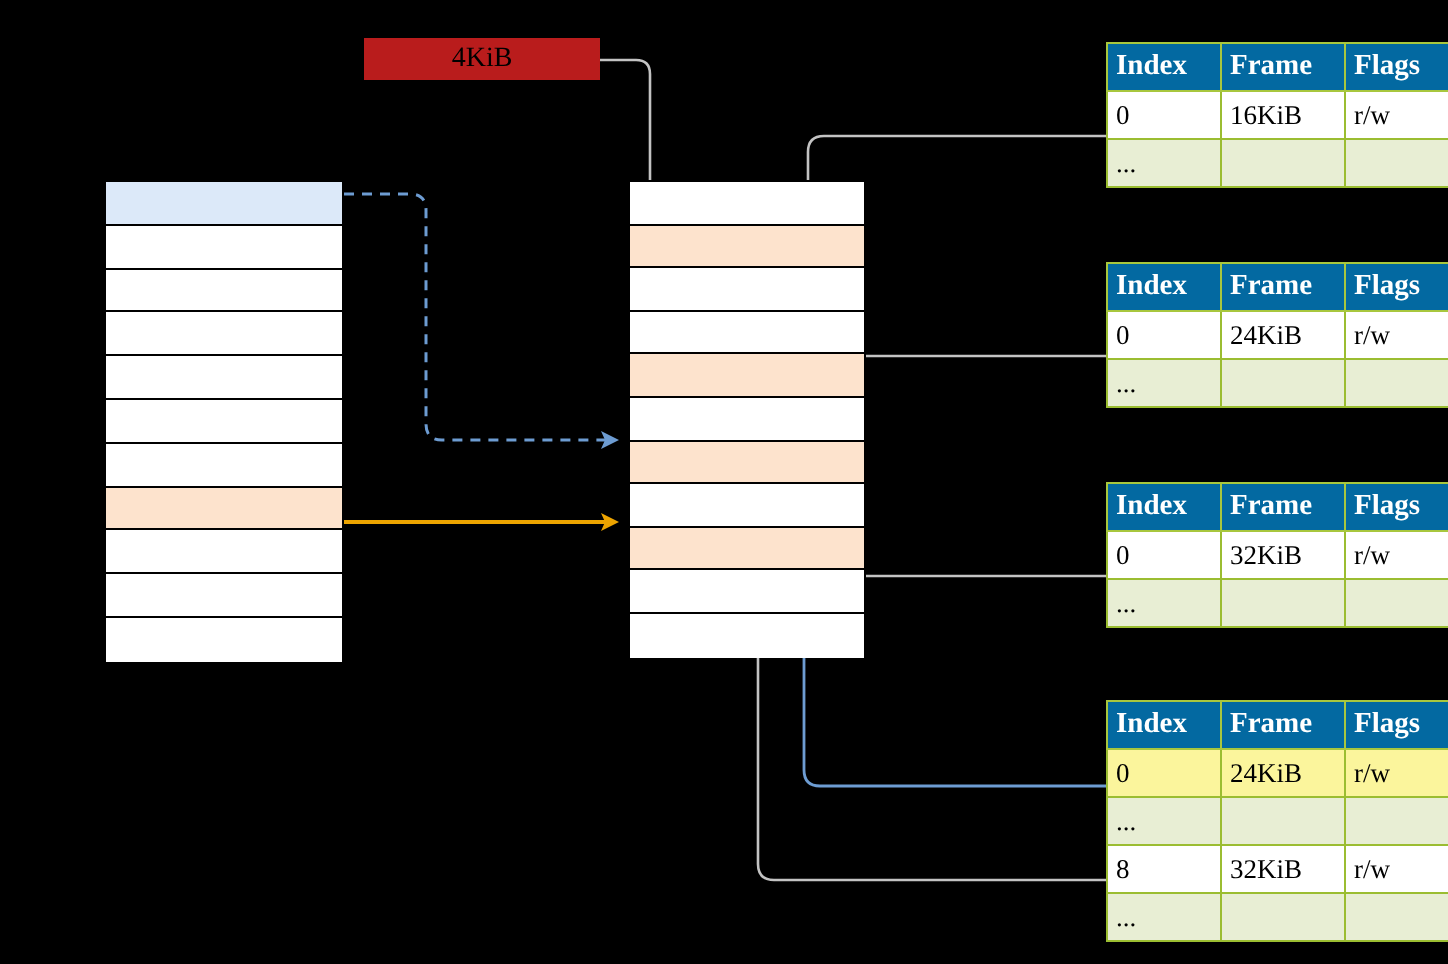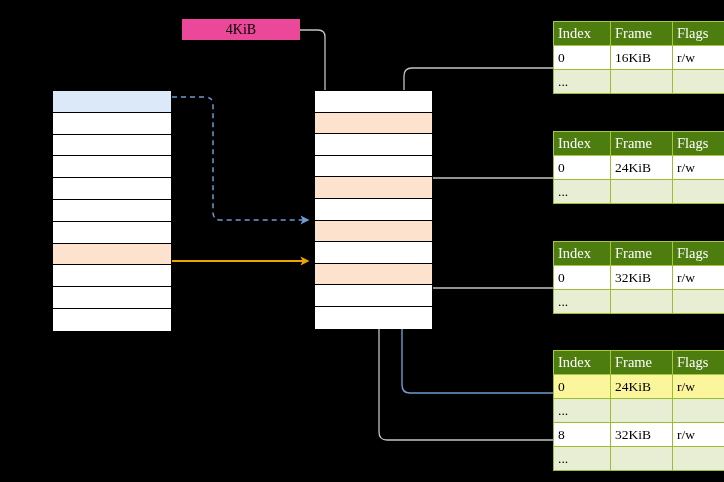--- a/index.html
+++ b/index.html
@@ -18,21 +18,21 @@
   svg.wires {
     position: absolute;
     left: 0; top: 0;
     width: 724px; height: 482px;
     pointer-events: none;
   }
 
   
   .size-label {
     position: absolute;
-    background: #ec4899;
+    background: #b91c1c;
     color: #000000;
     font-size: 14px;
     text-align: center;
     line-height: 21px;
     height: 21px;
   }
 
   
   .memcol {
     position: absolute;
@@ -62,23 +62,23 @@
     padding: 1px 4px;
     height: 24px;
     box-sizing: border-box;
     text-align: left;
     font-weight: normal;
     color: #000000;
     overflow: hidden;
     white-space: nowrap;
   }
   .ptable th {
-    background: #4d7c0f;
+    background: #0369a1;
     color: #ffffff;
-    font-weight: normal;
+    font-weight: bold;
     font-size: 14.5px;
     border-color: #a8c73e;
   }
   .ptable td.alt { background: #e8eed4; }
   .ptable td.hl  { background: #fbf59c; }
   .col-index { width: 57px; }
   .col-frame { width: 62px; }
   .col-flags { width: 52px; }
 </style>
 </head>

